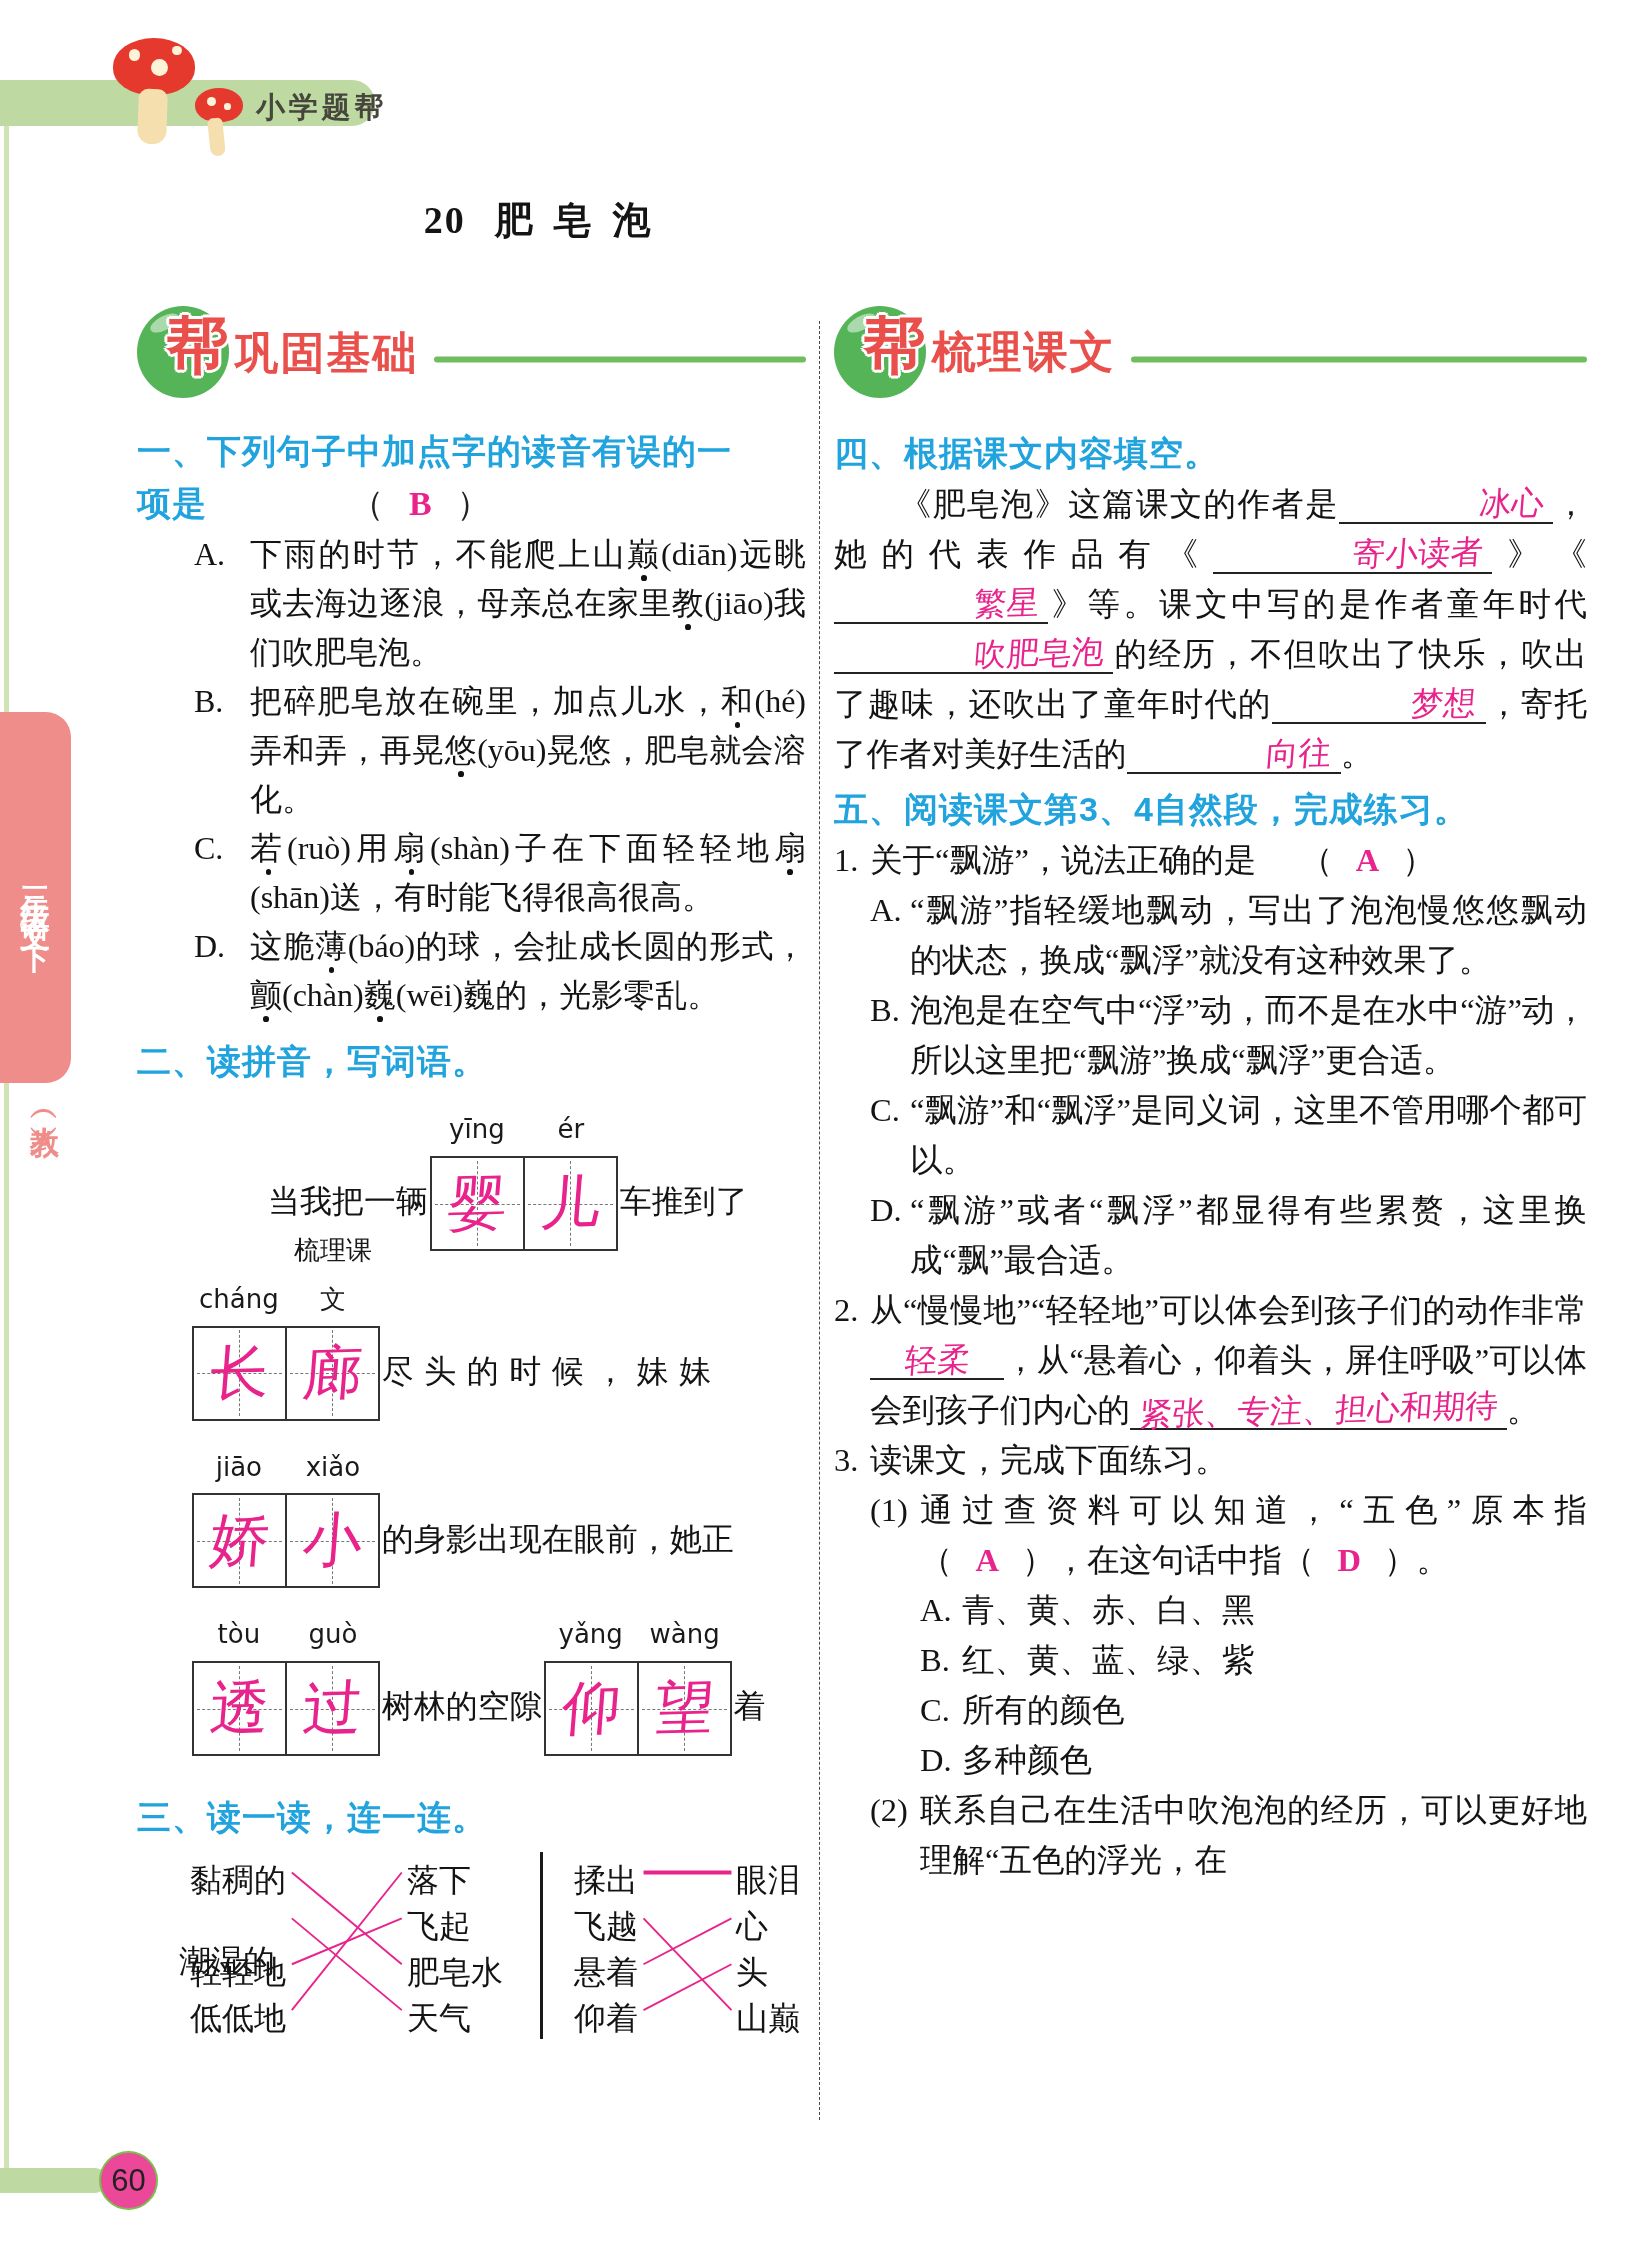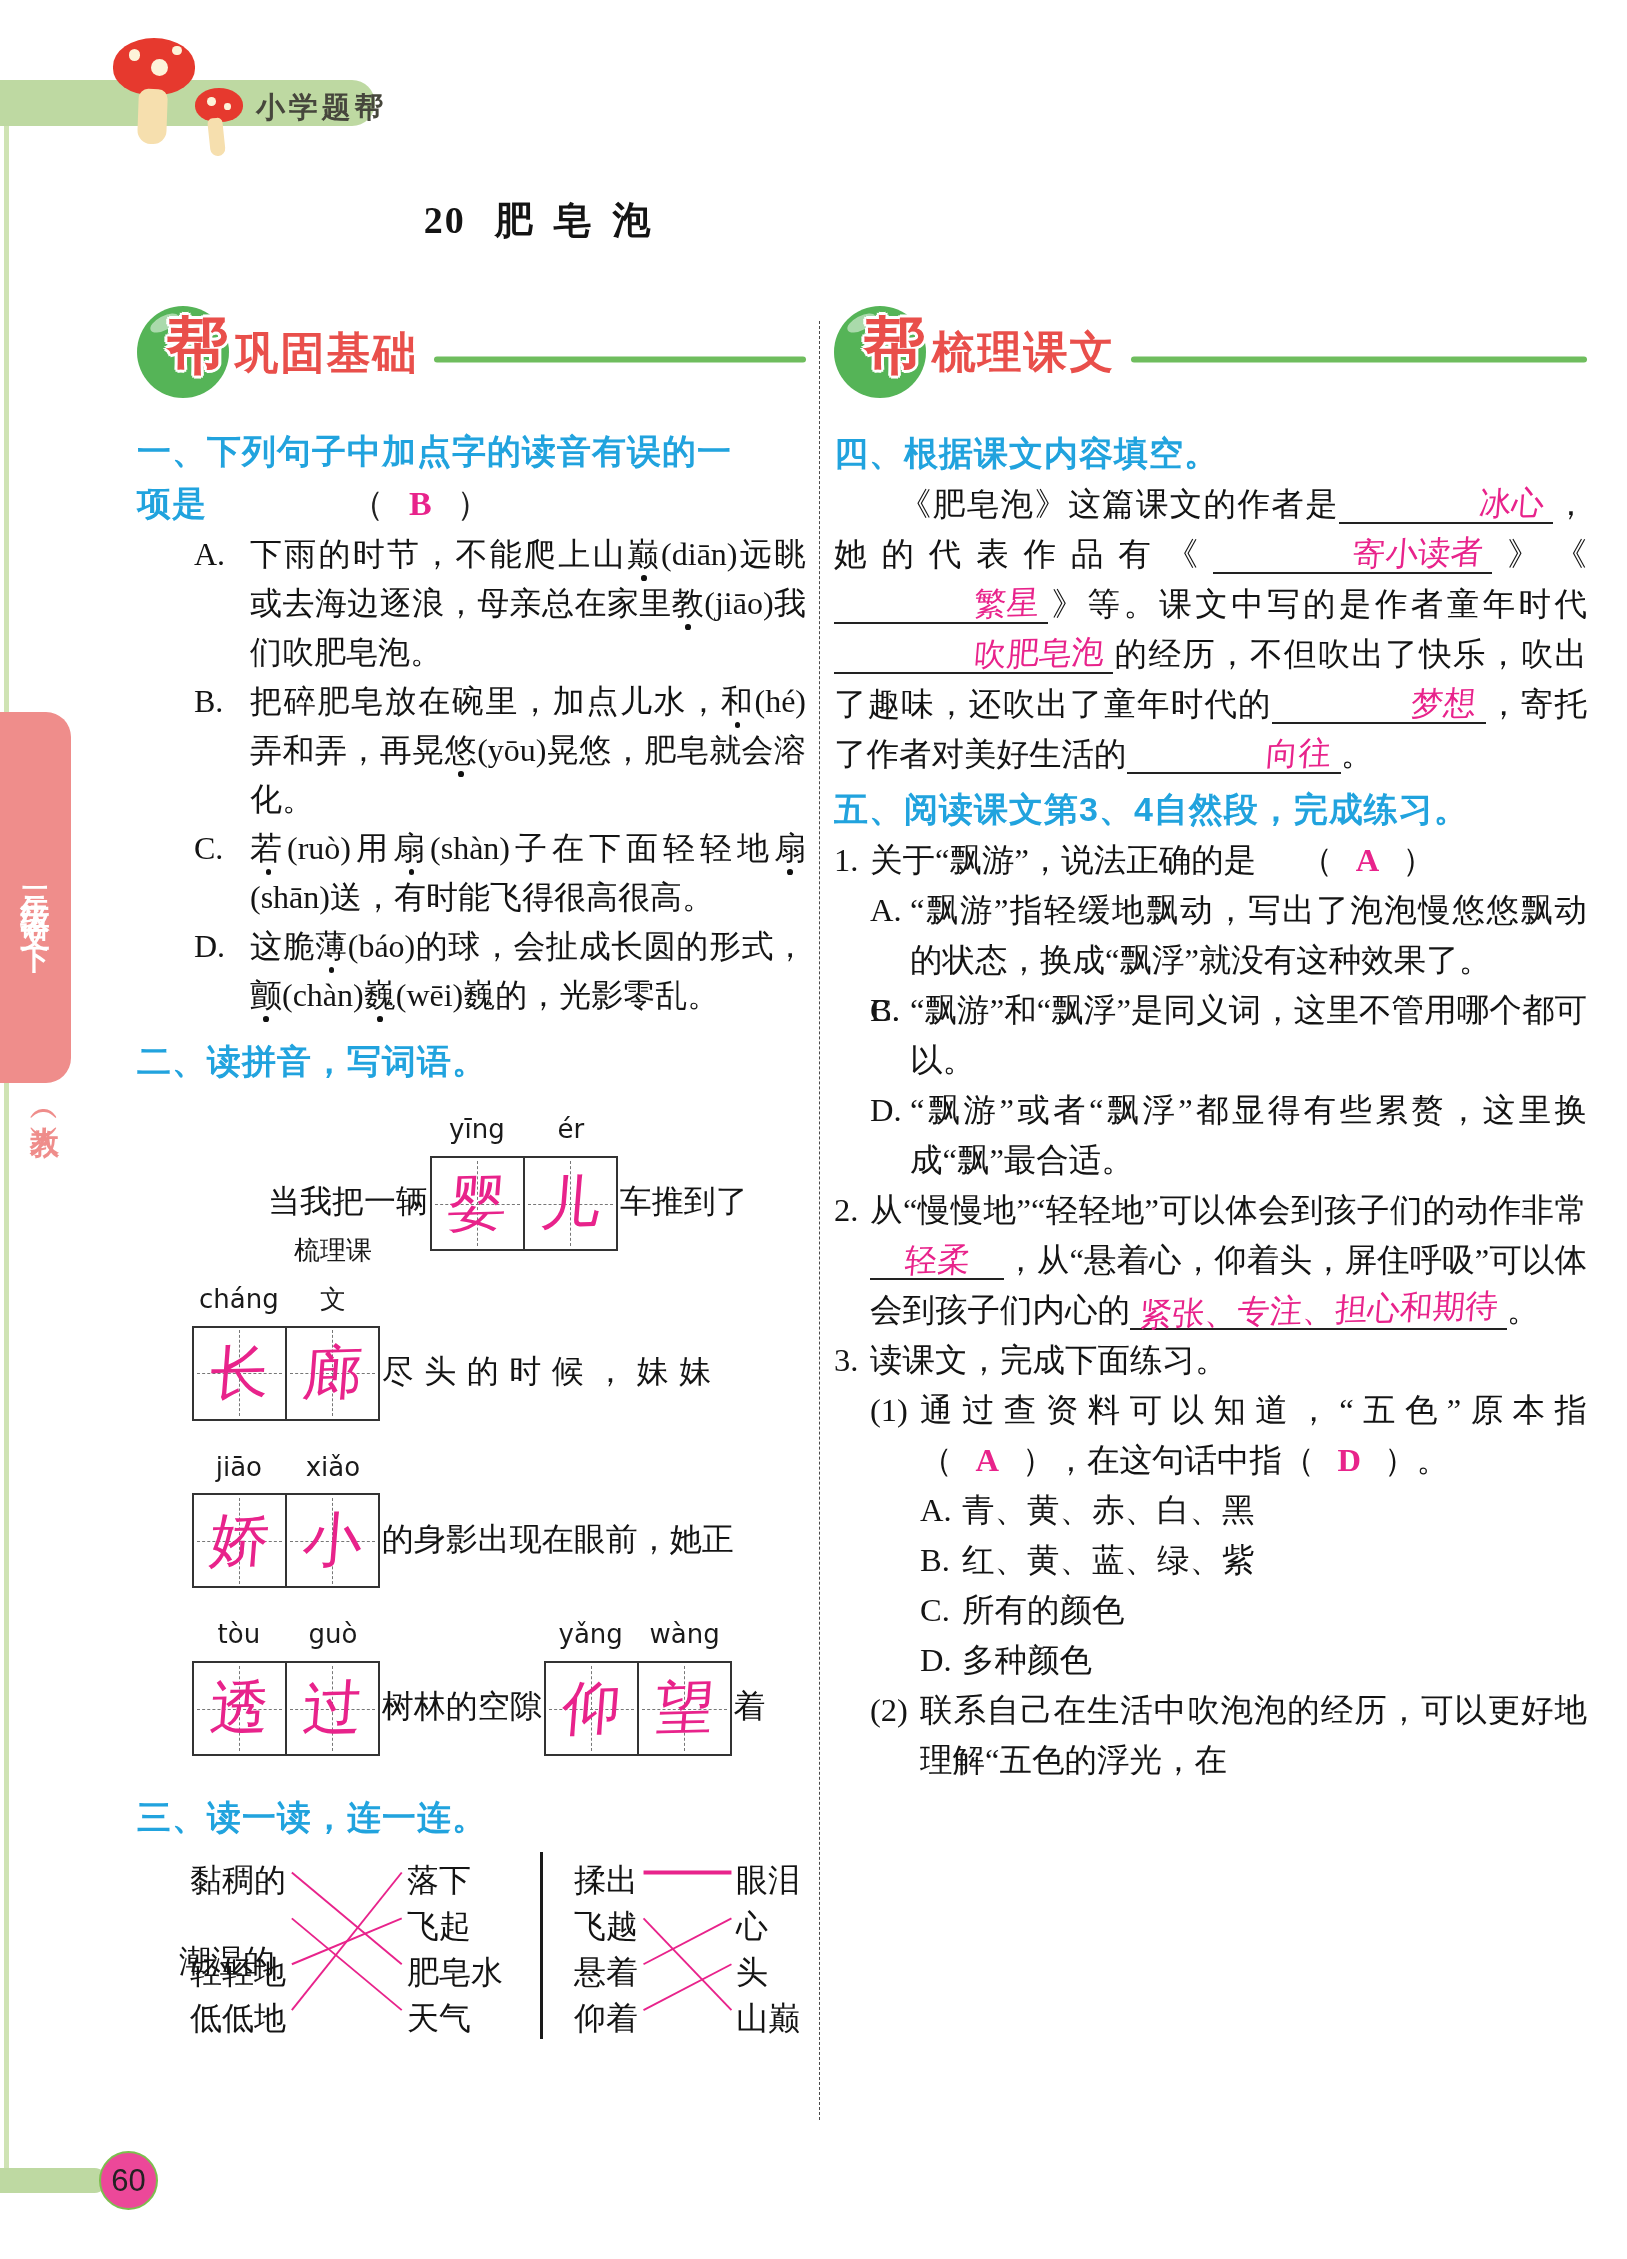--- a/index.html
+++ b/index.html
@@ -282,21 +282,21 @@
 
     <div class="bluehead mh4">四、根据课文内容填空。</div>
     <div class="para" id="ex4-para"><span>《肥皂泡》这篇课文的作者是</span><span class="blank"><span class="hand">冰心</span></span><span>，她的代表作品有《</span><span class="blank"><span class="hand">寄小读者</span></span><span>》《</span><span class="blank"><span class="hand">繁星</span></span><span>》等。课文中写的是作者童年时代</span><span class="blank"><span class="hand">吹肥皂泡</span></span><span>的经历，不但吹出了快乐，吹出了趣味，还吹出了童年时代的</span><span class="blank"><span class="hand">梦想</span></span><span>，寄托了作者对美好生活的</span><span class="blank"><span class="hand">向往</span></span><span>。</span></div>
 
     <div class="bluehead mh5">五、阅读课文第3、4自然段，完成练习。</div>
     <div id="ex5-list">
         <div class="qitem">
           <span class="qnum">1.</span>
           <div class="qline"><span>关于“飘游”，说法正确的是</span><span class="gap" style="width: 44px;"></span><span>（</span><span class="ansL">A</span><span>）</span></div>
           <div class="opt"><span class="lbl">A.</span><span>“飘游”指轻缓地飘动，写出了泡泡慢悠悠飘动的状态，换成“飘浮”就没有这种效果了。</span></div>
-          <div class="opt"><span class="lbl">B.</span></div>
+          <div class="opt"><span class="lbl">B.</span><span>泡泡是在空气中“浮”动，而不是在水中“游”动，所以这里把“飘游”换成“飘浮”更合适。</span></div>
           <div class="opt"><span class="lbl">C.</span><span>“飘游”和“飘浮”是同义词，这里不管用哪个都可以。</span></div>
           <div class="opt"><span class="lbl">D.</span><span>“飘游”或者“飘浮”都显得有些累赘，这里换成“飘”最合适。</span></div>
         </div>
         <div class="qitem">
           <span class="qnum">2.</span>
           <div class="qline"><span>从“慢慢地”“轻轻地”可以体会到孩子们的动作非常</span><span class="blank"><span class="hand">轻柔</span></span><span>，从“悬着心，仰着头，屏住呼吸”可以体会到孩子们内心的</span><span class="blank"><span class="hand">紧张、专注、担心和期待</span></span><span>。</span></div>
         </div>
         <div class="qitem">
           <span class="qnum">3.</span>
           <div class="qline"><span>读课文，完成下面练习。</span></div>

